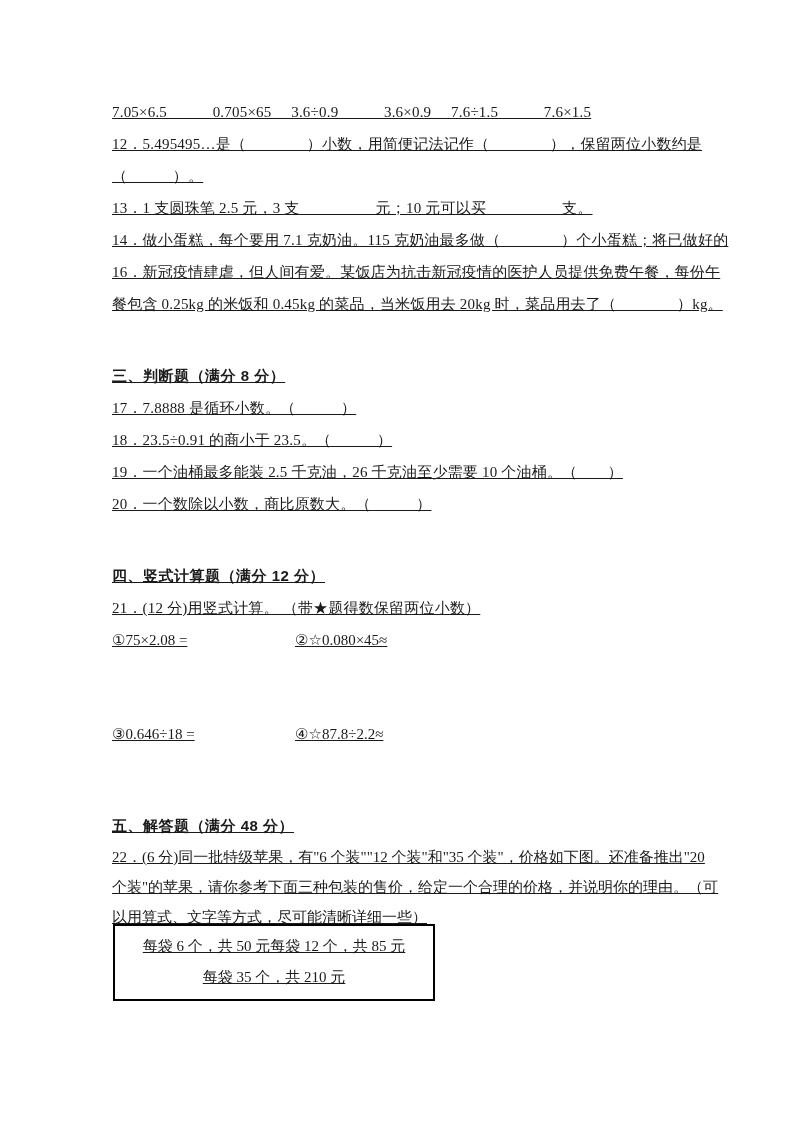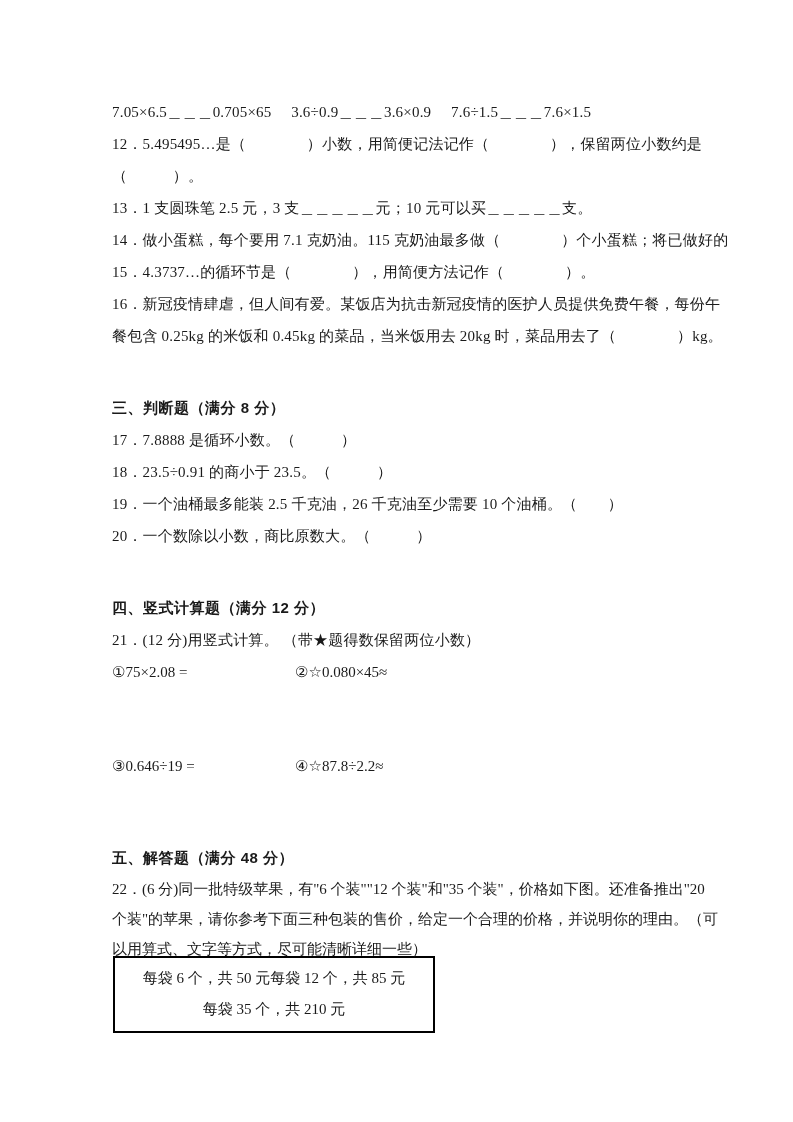--- a/index.html
+++ b/index.html
@@ -6,20 +6,21 @@
   .page{
     position:relative;
     width:793px;height:1122px;
     background:#ffffff;
     box-sizing:border-box;
     padding:96px 96px 0 112px;
     overflow:hidden;
     font-family:"Liberation Serif","DejaVu Serif",serif;
     font-size:15px;
     color:#1a1a1a;
+    text-decoration:underline;
   }
   .line{
     white-space:pre;
     line-height:32px;
     height:32px;
     letter-spacing:0.2px;
   }
   .heading{
     font-family:"Liberation Sans","DejaVu Sans",sans-serif;
     font-weight:bold;
@@ -58,21 +59,20 @@
 
   <div class="line">7.05×6.5＿＿＿0.705×65     3.6÷0.9＿＿＿3.6×0.9     7.6÷1.5＿＿＿7.6×1.5</div>
 
   <div class="line">12．5.495495…是（　　　　）小数，用简便记法记作（　　　　），保留两位小数约是</div>
   <div class="line">（　　　）。</div>
 
   <div class="line">13．1 支圆珠笔 2.5 元，3 支＿＿＿＿＿元；10 元可以买＿＿＿＿＿支。</div>
 
   <div class="line">14．做小蛋糕，每个要用 7.1 克奶油。115 克奶油最多做（　　　　）个小蛋糕；将已做好的</div>
 
-  <div class="line">15．4.3737…的循环节是（　　　　），用简便方法记作（　　　　）。</div>
 
   <div class="line">16．新冠疫情肆虐，但人间有爱。某饭店为抗击新冠疫情的医护人员提供免费午餐，每份午</div>
   <div class="line">餐包含 0.25kg 的米饭和 0.45kg 的菜品，当米饭用去 20kg 时，菜品用去了（　　　　）kg。</div>
 
   <div class="line heading">三、判断题（满分 8 分）</div>
 
   <div class="line">17．7.8888 是循环小数。（　　　）</div>
   <div class="line">18．23.5÷0.91 的商小于 23.5。（　　　）</div>
   <div class="line">19．一个油桶最多能装 2.5 千克油，26 千克油至少需要 10 个油桶。（　　）</div>
   <div class="line">20．一个数除以小数，商比原数大。（　　　）</div>
@@ -80,21 +80,21 @@
   <div class="line heading">四、竖式计算题（满分 12 分）</div>
 
   <div class="line">21．(12 分)用竖式计算。 （带★题得数保留两位小数）</div>
 
   <div class="calcrow">
     <span class="c1">①75×2.08 =</span>
     <span>②☆0.080×45≈</span>
   </div>
 
   <div class="calcrow gap-work">
-    <span class="c1">③0.646÷19 =</span>
+    <span class="c1">③0.646÷18 =</span>
     <span>④☆87.8÷2.2≈</span>
   </div>
 
   <div class="line heading gap-section">五、解答题（满分 48 分）</div>
 
   <div class="q22line">22．(6 分)同一批特级苹果，有"6 个装""12 个装"和"35 个装"，价格如下图。还准备推出"20</div>
   <div class="q22line">个装"的苹果，请你参考下面三种包装的售价，给定一个合理的价格，并说明你的理由。（可</div>
   <div class="q22line">以用算式、文字等方式，尽可能清晰详细一些）</div>
 
   <div class="pricebox">

